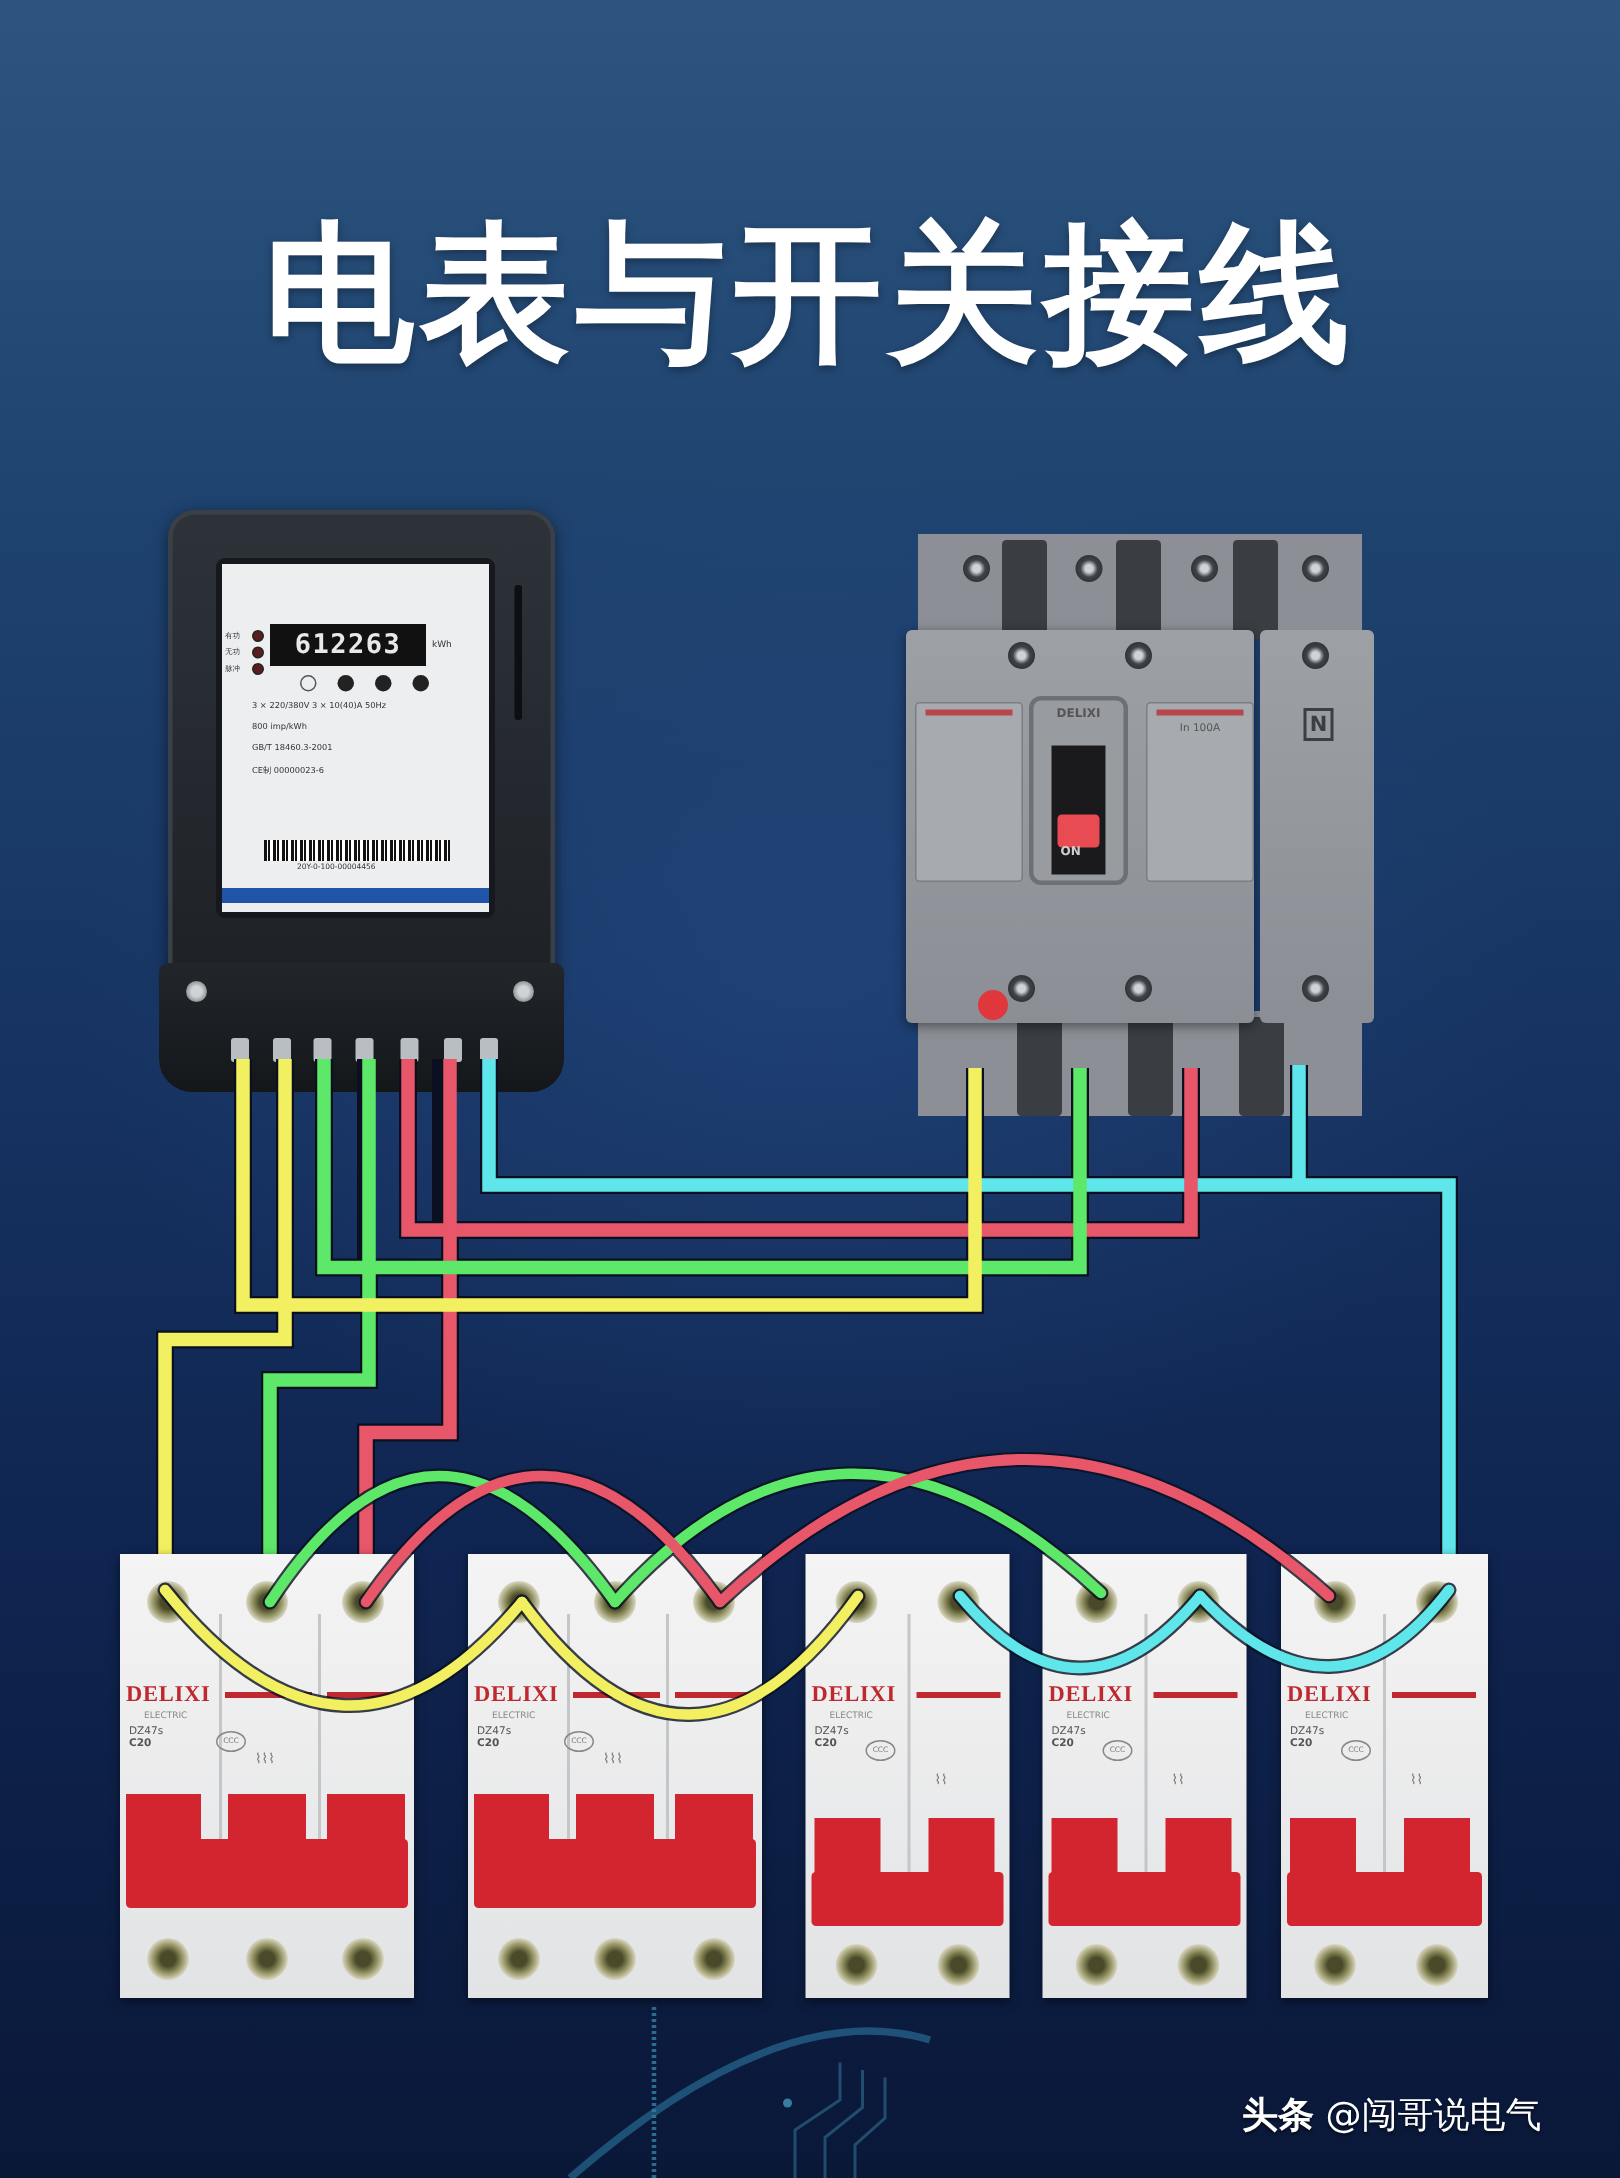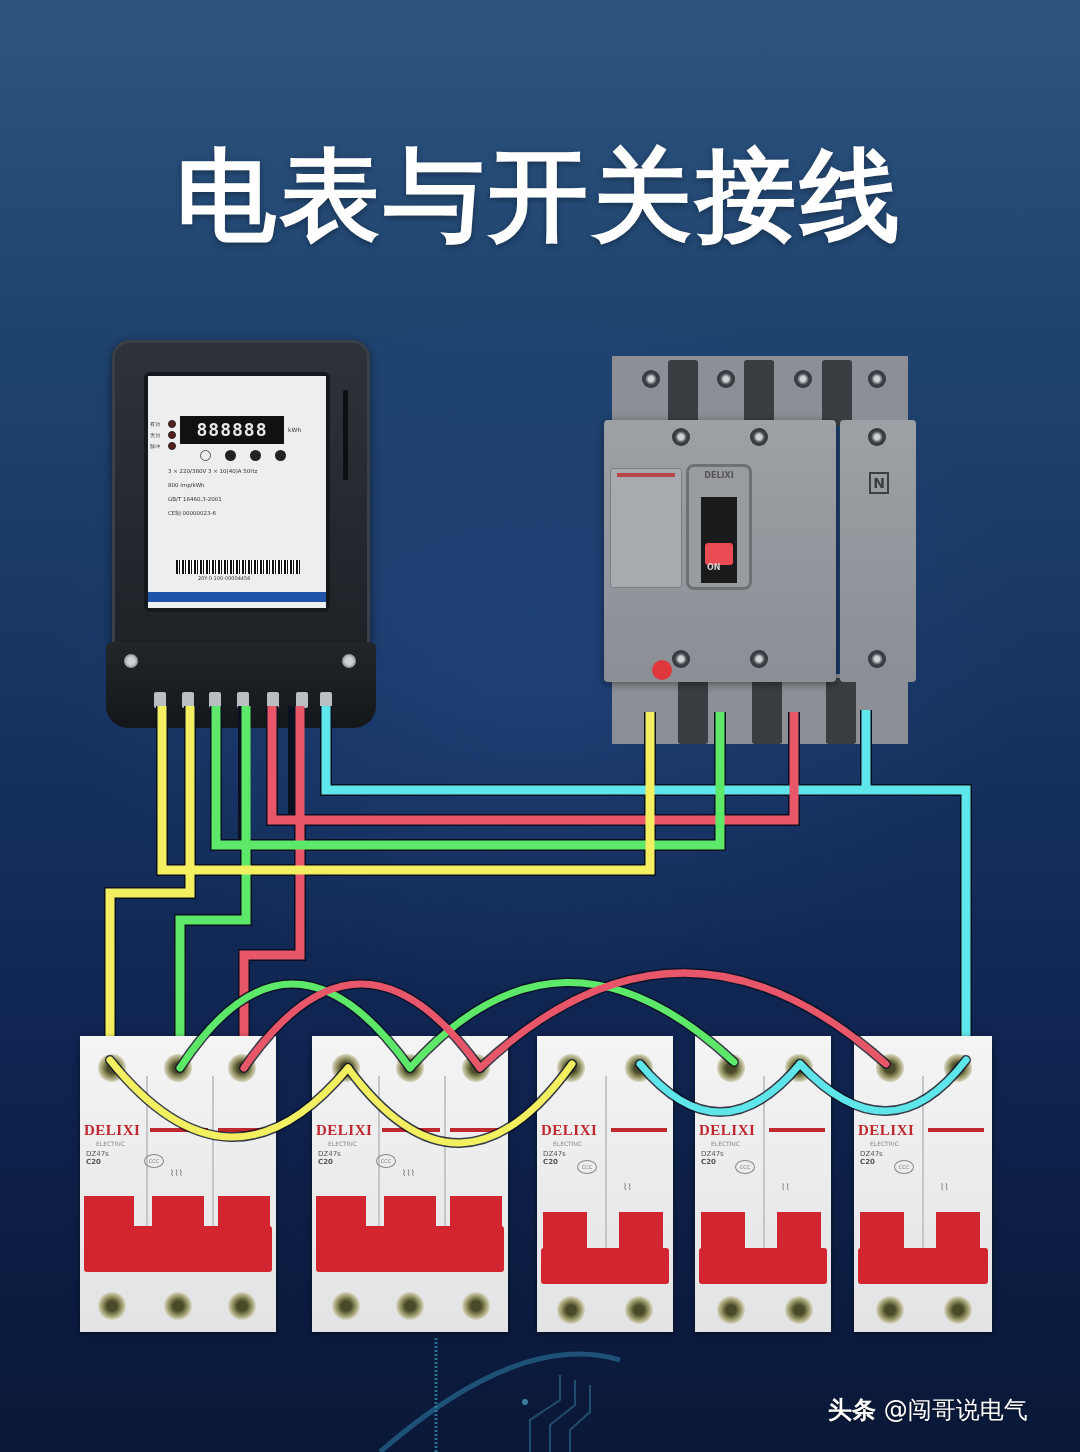--- a/index.html
+++ b/index.html
@@ -165,21 +165,21 @@
           </div>
         <div class="meter-led-row">
             <span class="meter-led-label">无功</span>
             <span class="meter-led"></span>
           </div>
         <div class="meter-led-row">
             <span class="meter-led-label">脉冲</span>
             <span class="meter-led"></span>
           </div>
       </div>
-      <div class="meter-lcd">888888</div>
+      <div class="meter-lcd">612263</div>
       <div class="meter-kwh">kWh</div>
       <div class="meter-buttons">
         <span class="meter-btn hollow"></span>
         <span class="meter-btn"></span>
         <span class="meter-btn"></span>
         <span class="meter-btn"></span>
       </div>
       <div class="meter-spec" style="top:92px;">3 × 220/380V   3 × 10(40)A   50Hz</div>
       <div class="meter-spec" style="top:106px;">800 imp/kWh</div>
       <div class="meter-spec" style="top:120px;">GB/T 18460.3-2001</div>
@@ -218,20 +218,24 @@
     <div class="lug-slot" style="left:214px;top:4px;"></div>
   </div>
   <div class="mccb-body">
     <div class="screw" style="left:68px;top:8px;"></div>
     <div class="screw" style="left:146px;top:8px;"></div>
     <div class="screw" style="left:68px;top:230px;"></div>
     <div class="screw" style="left:146px;top:230px;"></div>
     <div class="mccb-plate" style="left:6px;">
         <div class="bar"></div>
       </div>
+    <div class="mccb-plate" style="left:160px;">
+      <div class="bar"></div>
+      <div class="txt">In 100A</div>
+    </div>
     <div class="mccb-handle-frame">
       <div class="mccb-brand">DELIXI</div>
       <div class="mccb-slot"></div>
       <div class="mccb-toggle"></div>
       <div class="mccb-on">ON</div>
     </div>
     <div class="mccb-test"></div>
   </div>
   <div class="mccb-npole">
     <div class="screw" style="left:28px;top:8px;"></div>

